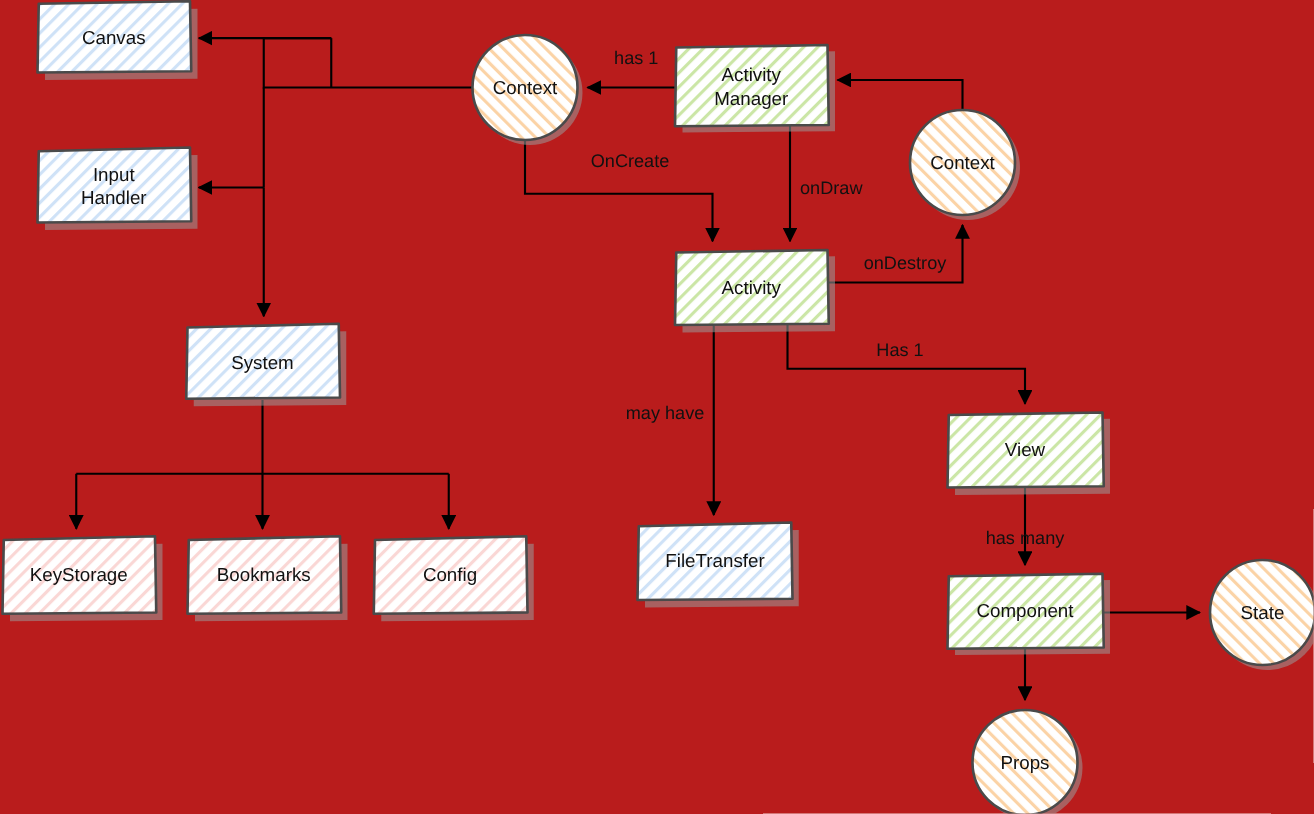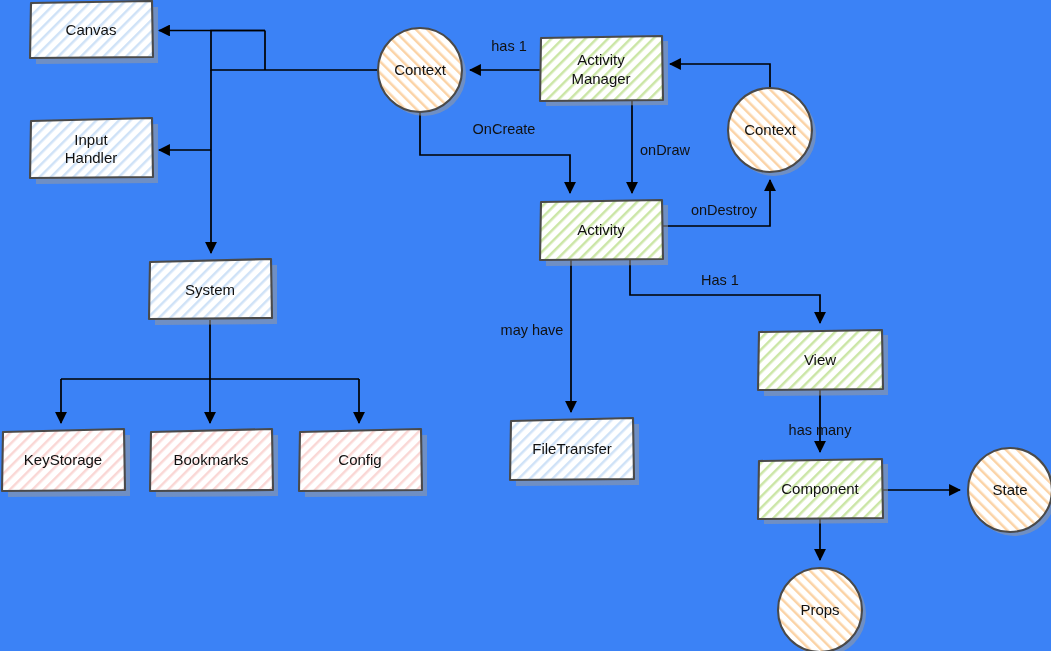--- a/index.html
+++ b/index.html
@@ -7,21 +7,21 @@
     padding: 0;
     background: #ffffff;
   }
   body {
     font-family: "Liberation Sans", sans-serif;
   }
   #diagram-root {
     position: relative;
     width: 1051px;
     height: 651px;
-    background: #3b82f6;
+    background: #b91c1c;
     overflow: hidden;
   }
   svg#diagram-svg {
     position: absolute;
     left: 0;
     top: 0;
     width: 1051px;
     height: 651px;
   }
   .node-label {

